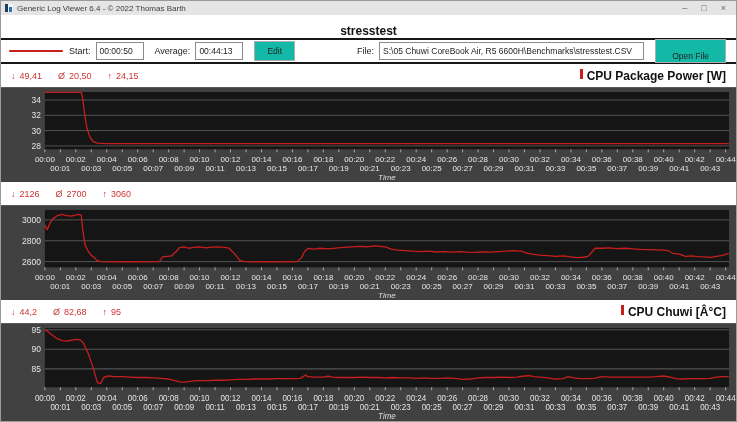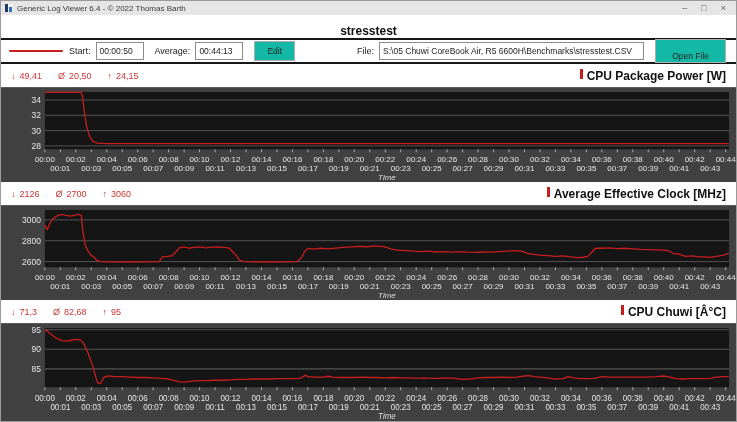--- a/index.html
+++ b/index.html
@@ -220,24 +220,20 @@
         </span>
       <span class="stat">
           <span>Ø</span>
           <span>2700</span>
         </span>
       <span class="stat">
           <span>↑</span>
           <span>3060</span>
         </span>
     </span>
-    <span class="chart-title">
-        <span class="title-marker accent-bg" style="background: rgb(200, 30, 30);"></span>
-        <span>Average Effective Clock [MHz]</span>
-      </span>
   </div>
   <div class="chart-panel">
       <svg viewBox="0 0 737 95" preserveAspectRatio="none">
         <rect x="0" y="0" width="737" height="95" fill="#414141"></rect>
         <rect x="44" y="4" width="686" height="58" fill="#151515"></rect>
         <line x1="44" y1="56.2" x2="730" y2="56.2" stroke="#545454" stroke-width="1"></line>
         <text x="40" y="59.2" fill="#e6e6e6" font-size="8.5" text-anchor="end" font-family="Liberation Sans, sans-serif">2600</text>
         <line x1="44" y1="35.10909090909091" x2="730" y2="35.10909090909091" stroke="#545454" stroke-width="1"></line>
         <text x="40" y="38.10909090909091" fill="#e6e6e6" font-size="8.5" text-anchor="end" font-family="Liberation Sans, sans-serif">2800</text>
         <line x1="44" y1="14.018181818181816" x2="730" y2="14.018181818181816" stroke="#545454" stroke-width="1"></line>
@@ -336,21 +332,21 @@
         <polyline points="44.0,19.3 46.3,24.0 48.7,18.2 51.8,13.0 56.4,9.8 61.1,8.5 64.2,9.3 68.8,10.3 73.5,9.6 76.6,8.5 80.5,9.3 82.0,24.6 84.3,39.3 87.4,45.7 90.5,49.9 93.6,52.0 96.0,54.9 99.8,56.2 113.8,56.4 129.3,56.2 144.8,56.4 158.8,56.2 161.9,51.5 166.6,50.9 171.2,50.3 175.9,45.7 179.0,42.0 183.6,41.4 188.3,42.7 192.9,41.9 199.1,41.4 205.3,42.3 211.5,41.6 217.7,41.4 224.0,41.9 228.6,42.5 231.7,45.7 235.6,49.9 239.5,54.9 244.1,56.2 253.4,56.4 268.9,56.2 284.5,56.4 296.9,56.2 301.5,52.0 304.6,45.7 307.7,42.9 313.9,43.5 320.1,42.7 327.9,43.3 335.7,42.5 343.4,41.9 351.2,41.4 358.9,40.9 366.7,41.2 374.4,40.4 380.6,40.8 385.3,41.4 391.5,43.5 397.7,44.6 405.5,45.0 413.2,45.7 421.0,46.1 428.7,45.7 436.5,46.5 444.2,46.1 452.0,46.7 459.8,46.2 467.5,46.7 475.3,46.9 483.0,46.5 490.8,46.7 498.5,46.1 506.3,45.7 514.1,45.1 521.8,45.7 528.0,47.8 534.2,49.0 540.4,49.7 548.2,50.1 555.9,50.9 563.7,50.3 571.5,51.5 577.7,52.2 583.9,51.8 588.5,50.9 593.2,45.7 596.3,42.5 602.5,42.7 610.2,42.3 618.0,43.0 625.8,42.7 633.5,43.3 641.3,43.8 649.0,44.1 656.8,44.4 664.5,44.6 669.2,45.2 673.8,47.8 680.0,48.6 686.3,50.9 692.5,50.3 698.7,51.1 704.9,51.5 711.1,52.0 717.3,50.9 723.5,49.9 729.7,47.8" fill="none" stroke="#c81e1e" stroke-width="1.3" stroke-linejoin="round"></polyline>
       </svg>
     </div>
 </div>
 
 <div class="section grow">
   <div class="stats-row">
     <span class="stats stats-red" style="color: rgb(205, 52, 52);">
       <span class="stat">
           <span>↓</span>
-          <span>71,3</span>
+          <span>44,2</span>
         </span>
       <span class="stat">
           <span>Ø</span>
           <span>82,68</span>
         </span>
       <span class="stat">
           <span>↑</span>
           <span>95</span>
         </span>
     </span>

